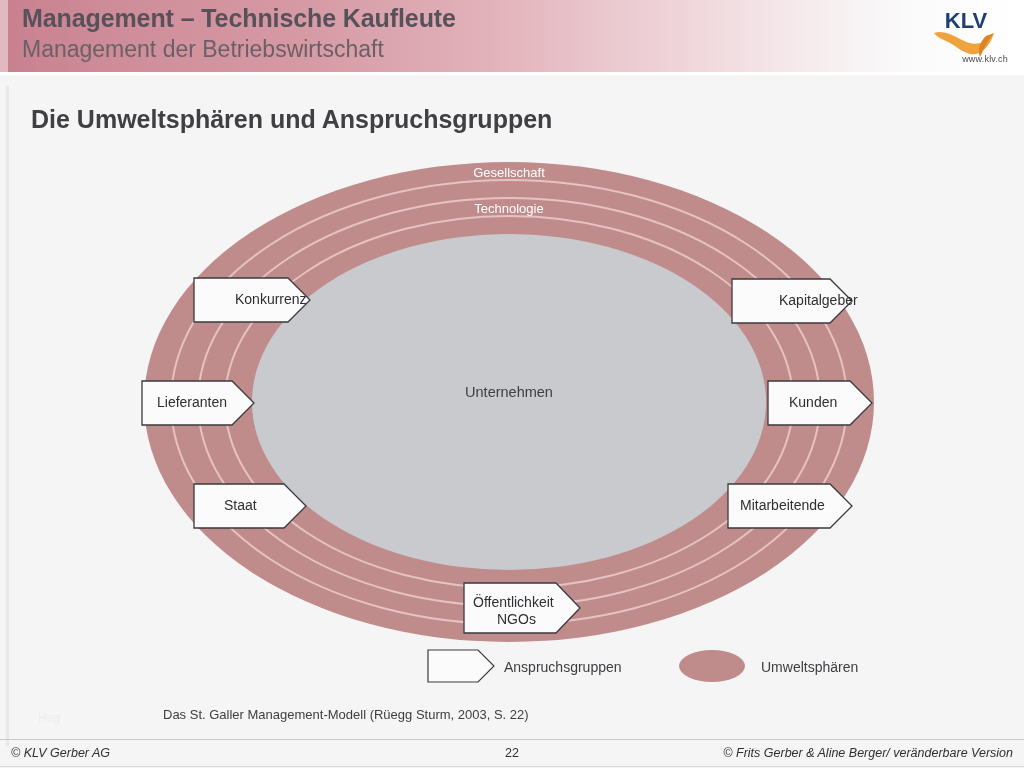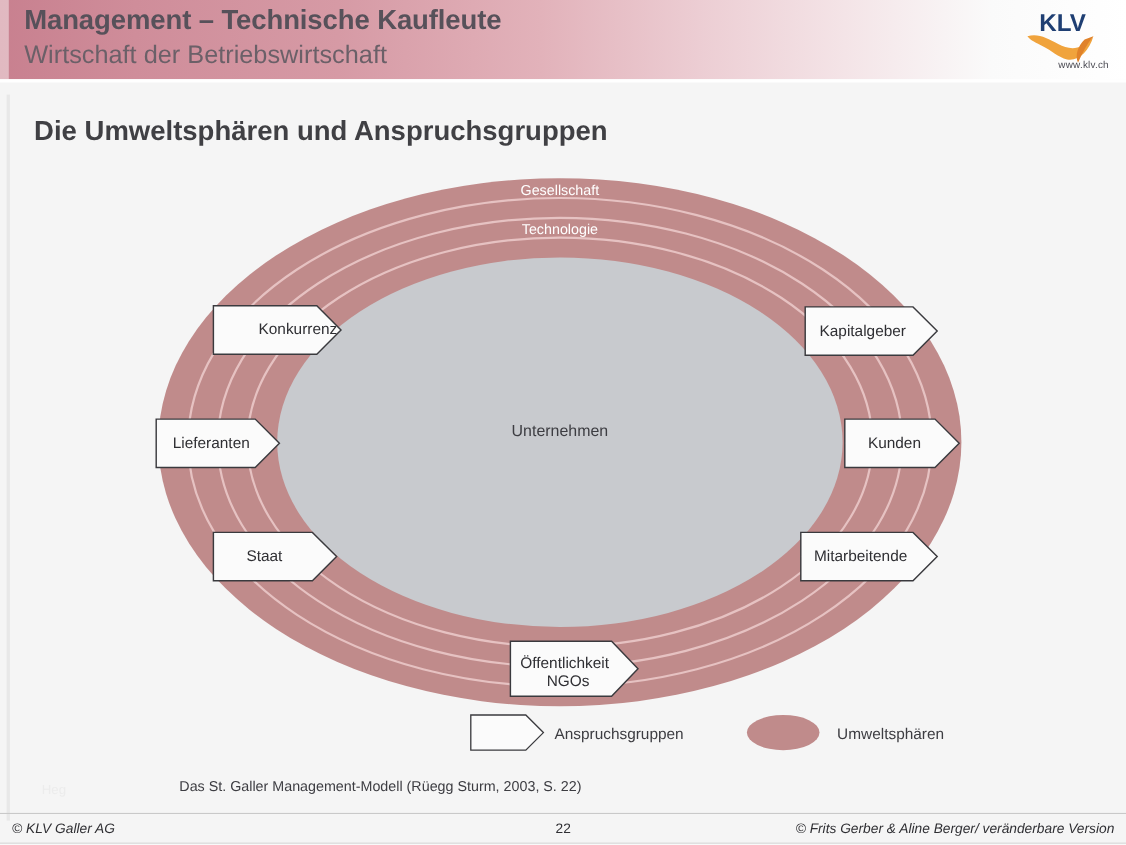--- a/index.html
+++ b/index.html
@@ -176,21 +176,21 @@
 </head>
 <body>
 
 <div id="slide">
 
   <div id="header-band"></div>
   <div id="header-left-edge"></div>
   <div id="header-under-rule"></div>
 
   <div id="header-title">Management – Technische Kaufleute</div>
-  <div id="header-subtitle">Wirtschaft der Betriebswirtschaft</div>
+  <div id="header-subtitle">Management der Betriebswirtschaft</div>
 
   <svg id="logo" viewBox="0 0 92 68">
     <text x="48" y="26" font-family="Liberation Sans, sans-serif" font-size="22" font-weight="bold" fill="#1f3f73" text-anchor="middle">KLV</text>
     <path d="M16 31 C 26 28, 34 33, 44 38 C 54 43, 64 45, 76 31
              C 72 45, 62 54, 52 52 C 44 50, 38 44, 30 40
              C 24 37, 19 35, 16 31 Z" fill="#f0a33c"></path>
     <path d="M76 31 C 70 38, 66 46, 62 55 C 59 48, 62 40, 68 34 Z" fill="#e0822a"></path>
   </svg>
   <div id="logo-url">www.klv.ch</div>
 
@@ -230,27 +230,27 @@
 
   <div id="label-unternehmen">Unternehmen</div>
 
   <div class="arrow-text" style="left:204px; top:291px;margin-left:31px;">Konkurrenz</div>
   <div class="arrow-text" style="left:157px; top:394px;">Lieferanten</div>
   <div class="arrow-text" style="left:224px; top:497px;">Staat</div>
   <div class="arrow-text" style="left:473px; top:594px;">Öffentlichkeit</div>
   <div class="arrow-text" style="left:473px; top:611px;margin-left:24px;">NGOs</div>
   <div class="arrow-text" style="left:740px; top:497px;">Mitarbeitende</div>
   <div class="arrow-text" style="left:789px; top:394px;">Kunden</div>
-  <div class="arrow-text" style="left:745px; top:292px;text-align:right;">Kapitalgeber</div>
+  <div class="arrow-text" style="left:779px; top:292px;text-align:right;">Kapitalgeber</div>
 
   <div class="legend-text" style="left:504px; top:659px;">Anspruchsgruppen</div>
   <div class="legend-text" style="left:761px; top:659px;">Umweltsphären</div>
 
   <div id="source-note">Das St. Galler Management-Modell (Rüegg Sturm, 2003, S. 22)</div>
   <div id="faint-mark">Heg</div>
 
   <div id="footer-rule"></div>
-  <div class="footer-text" id="footer-left">© KLV Galler AG</div>
+  <div class="footer-text" id="footer-left">© KLV Gerber AG</div>
   <div class="footer-text" id="footer-page">22</div>
   <div class="footer-text" id="footer-right">© Frits Gerber &amp; Aline Berger/ veränderbare Version</div>
   <div id="footer-bottom-rule"></div>
 
 </div>
 
 </body></html>

